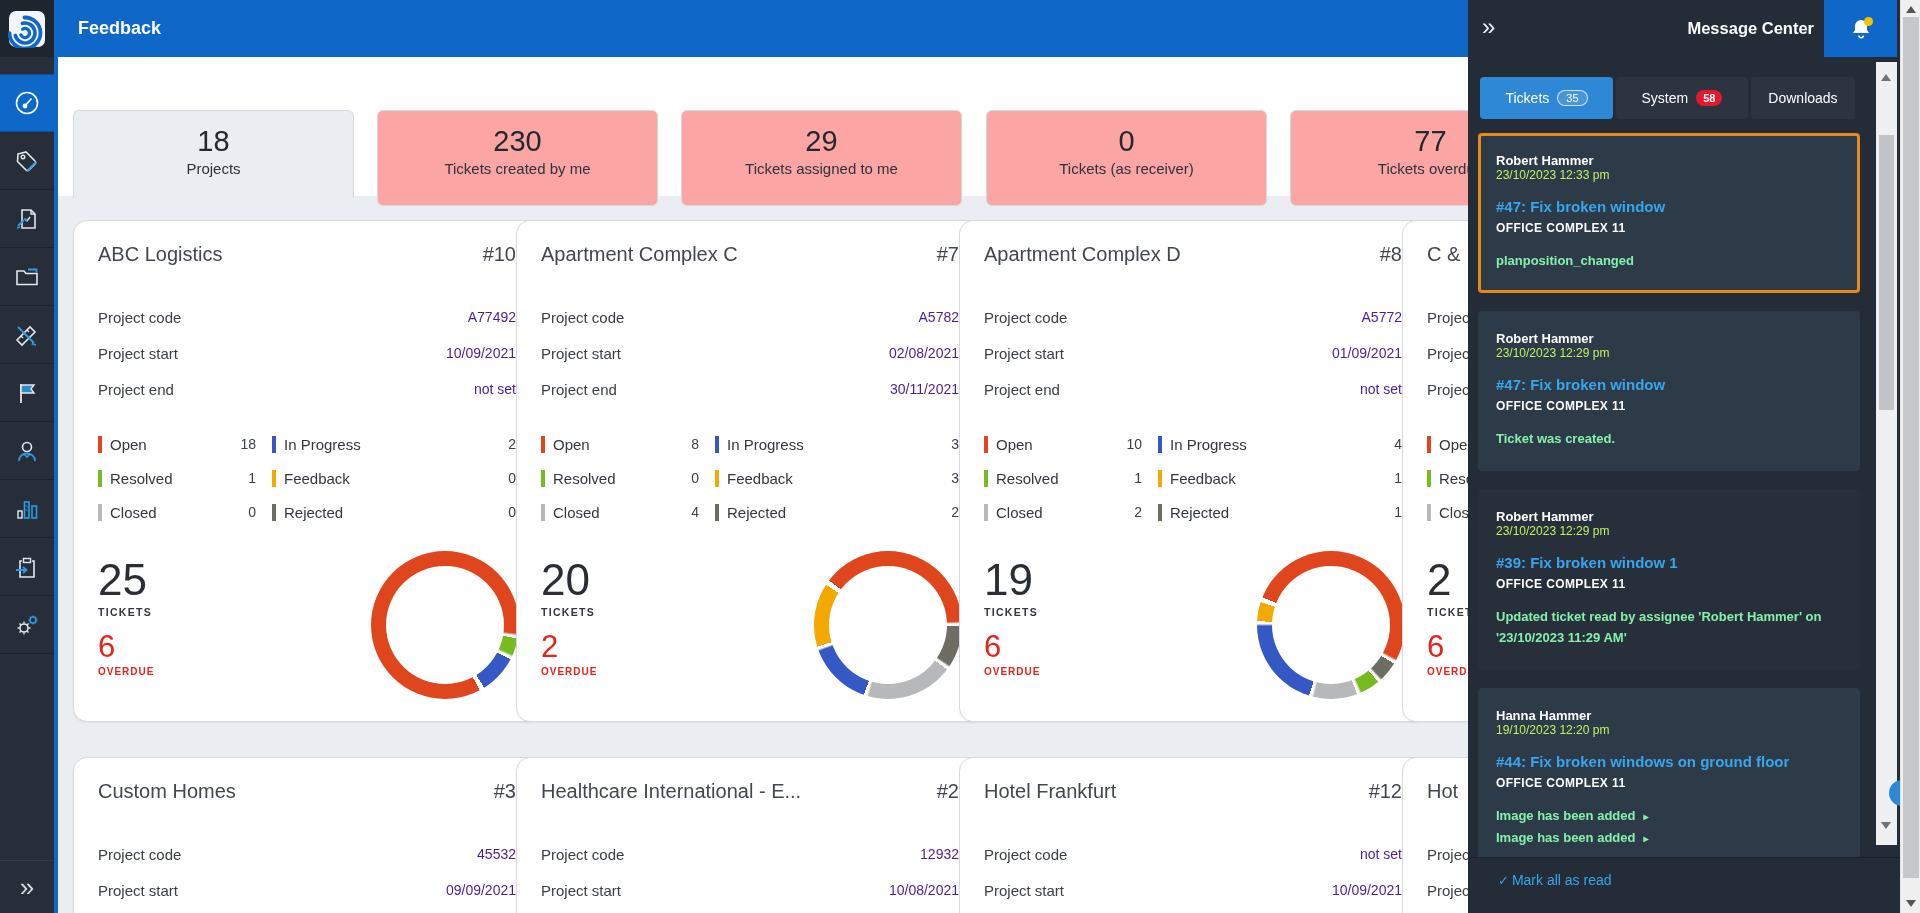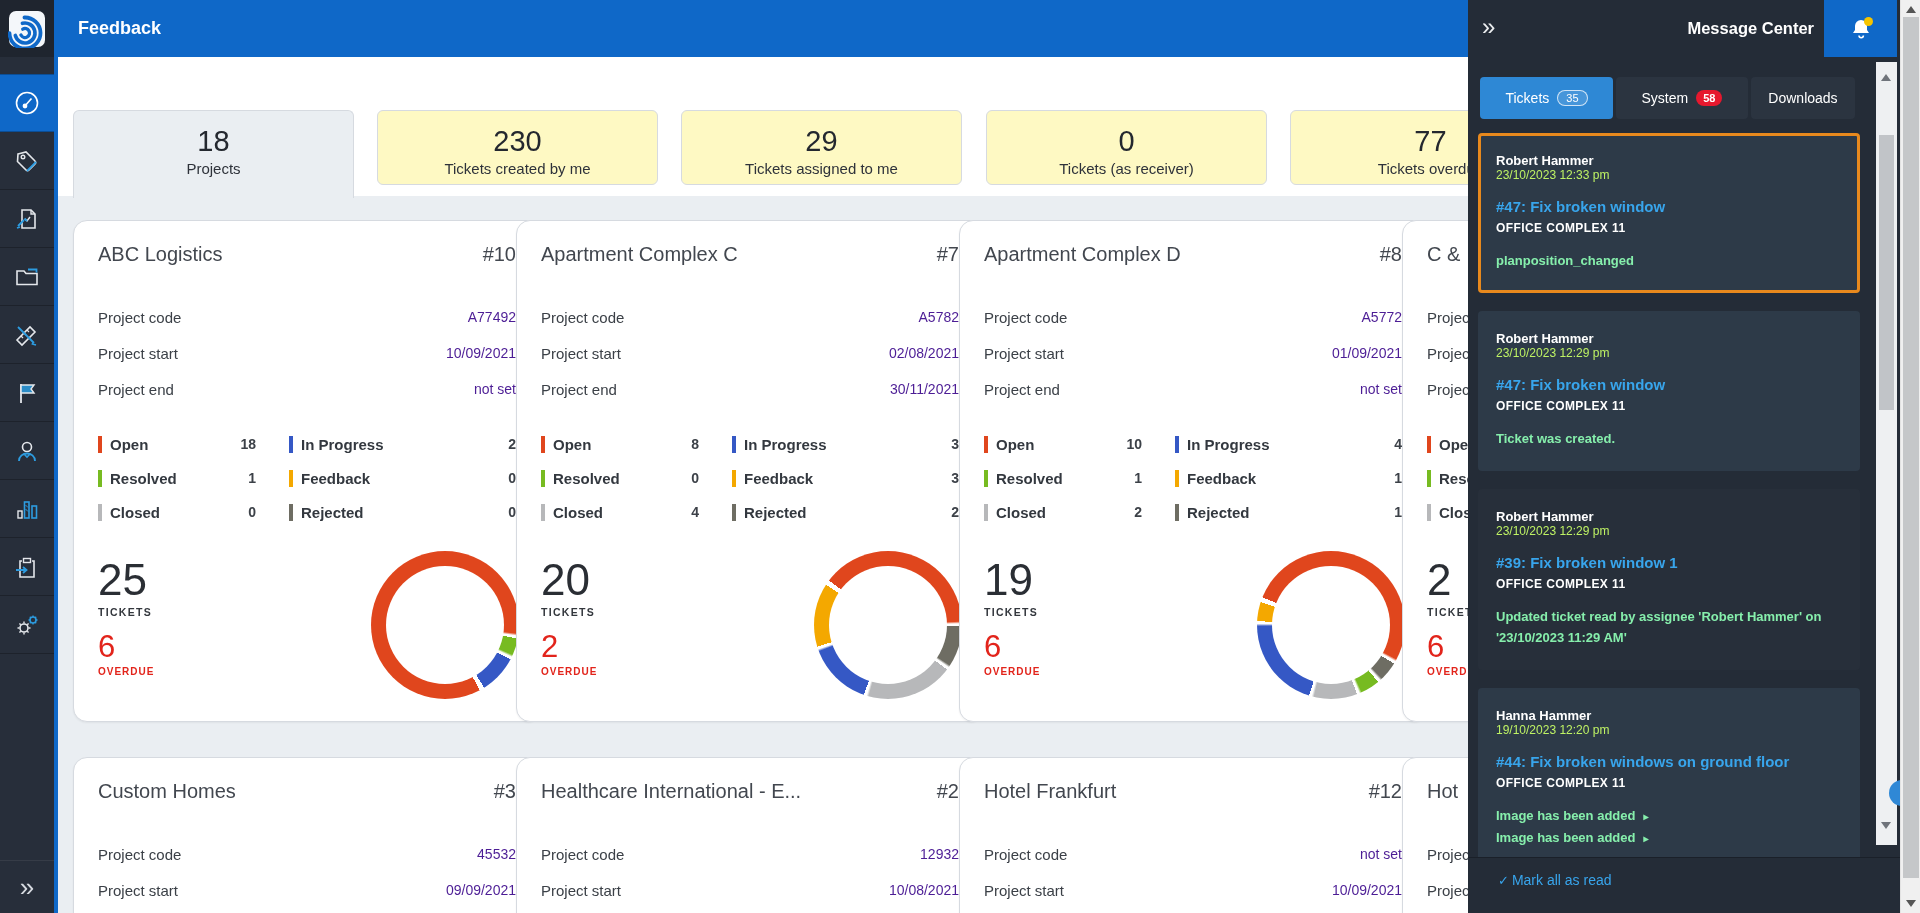--- a/index.html
+++ b/index.html
@@ -19,36 +19,36 @@
     border-top:1px solid rgba(255,255,255,.07); color:#d6dae0; font-size:26px;
     display:flex; align-items:center; justify-content:center; }
 
   
   .topbar { position:absolute; left:58px; top:0; width:1410px; height:57px; background:#0f68c8; }
   .topbar .title { color:#fff; font-size:18px; font-weight:bold; line-height:57px; padding-left:20px; display:block; }
 
   
   .main { position:absolute; left:58px; top:57px; width:1410px; height:856px; background:#fff; overflow:hidden; }
   .lower-bg { position:absolute; left:0; right:0; top:139px; bottom:0; background:#eaeef2; }
-  .tile { position:absolute; top:53px; width:281px; height:75px; background:#fef9c3;
+  .tile { position:absolute; top:53px; width:281px; height:96px; background:#fca5a5;
     border:1px solid #d6dae0; border-radius:6px; text-align:center; z-index:2; }
   .tile.selected { background:#eaeef2; border-bottom:none; border-radius:6px 6px 0 0; height:88px; }
   .tile-num { font-size:29px; line-height:36px; color:#24282f; margin-top:12px; }
   .tile-label { font-size:15px; color:#2e323a; margin-top:1px; }
 
   .pcard { position:absolute; width:468px; height:502px; background:#fff; border:1px solid #d6dae0;
     border-radius:14px; box-shadow:0 1px 2px rgba(0,0,0,.05); z-index:1; }
   .pc-head { position:absolute; top:22px; left:24px; right:24px; display:flex;
     justify-content:space-between; font-size:20px; color:#42474f; white-space:nowrap; }
   .pc-details { position:absolute; top:78px; left:24px; right:24px; }
   .pc-row { height:36px; display:flex; justify-content:space-between; align-items:center; }
   .pc-row .lbl { font-size:15px; color:#3b4047; white-space:nowrap; }
   .pc-row .val { font-size:14px; color:#4c1d95; white-space:nowrap; }
   .pc-legend { position:absolute; top:206px; left:24px; right:24px; display:grid;
-    grid-template-columns:158px 1fr; column-gap:33px;font-weight:bold; }
+    grid-template-columns:158px 1fr; column-gap:16px; }
   .lg-row { height:34px; display:flex; align-items:center; }
   .lg-bar { width:4px; height:17px; margin-right:8px; flex:none; }
   .lg-lbl { font-size:15px; color:#33383f; flex:1; white-space:nowrap; }
   .lg-val { font-size:14px; color:#3c4148; min-width:24px; text-align:right; }
   .pc-bottom { position:absolute; top:330px; left:24px; right:21px; display:flex;
     justify-content:space-between; align-items:flex-start; }
   .pc-count { width:112px; text-align:left; margin-top:6px; }
   .pc-tickets { font-size:44px; line-height:46px; color:#2a2e34; }
   .pc-tickets-label { font-size:10.5px; letter-spacing:1.3px; font-weight:bold; color:#33373d; margin-top:3px; }
   .pc-overdue { font-size:31px; line-height:34px; color:#e2241b; margin-top:12px; }

